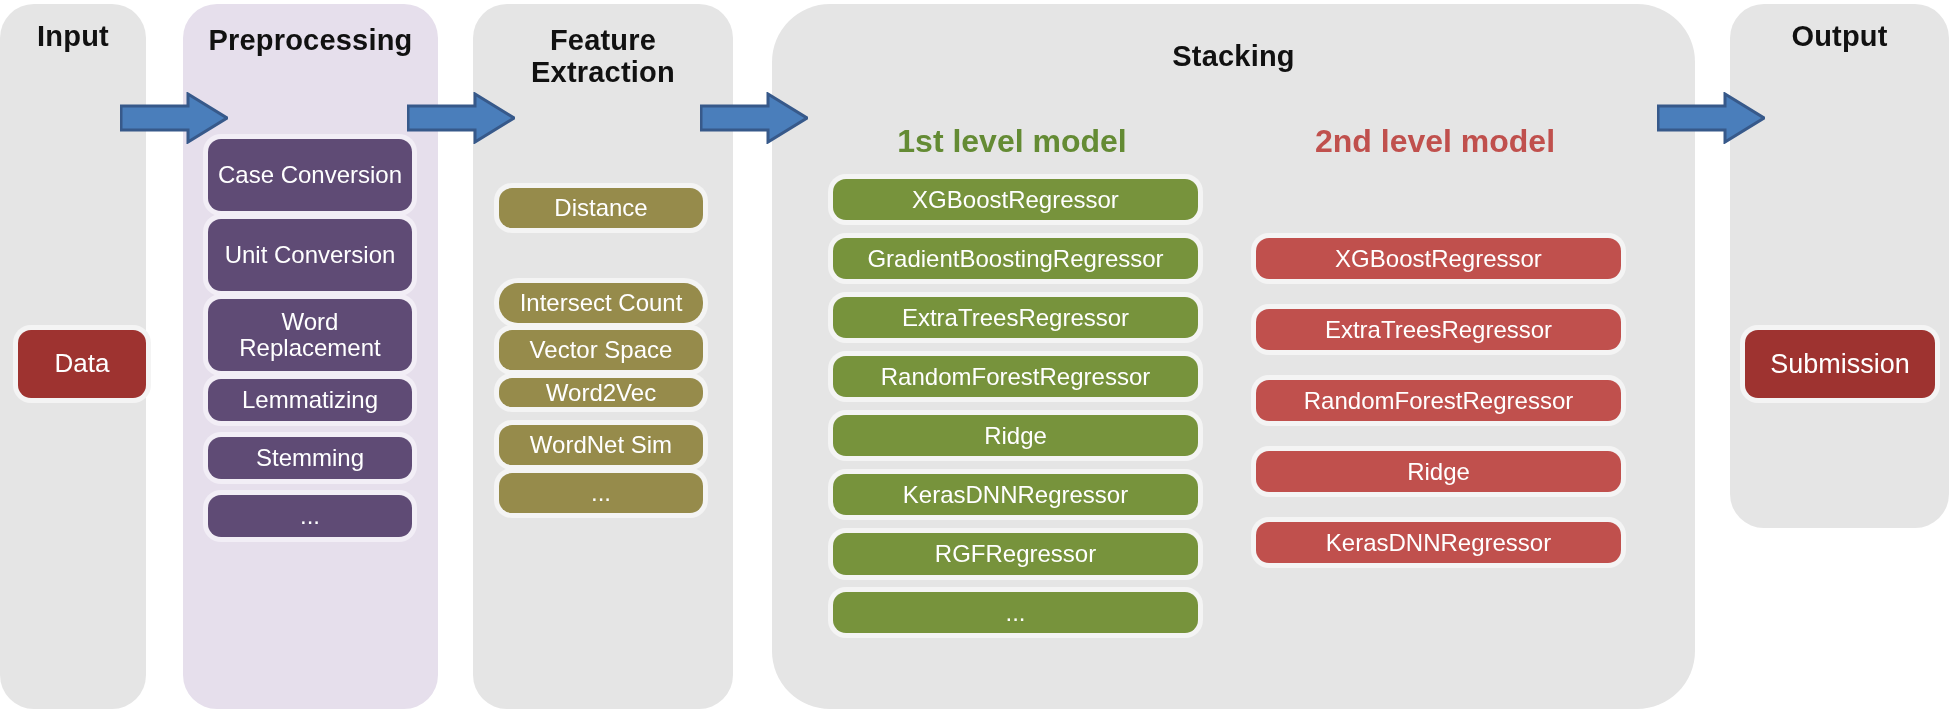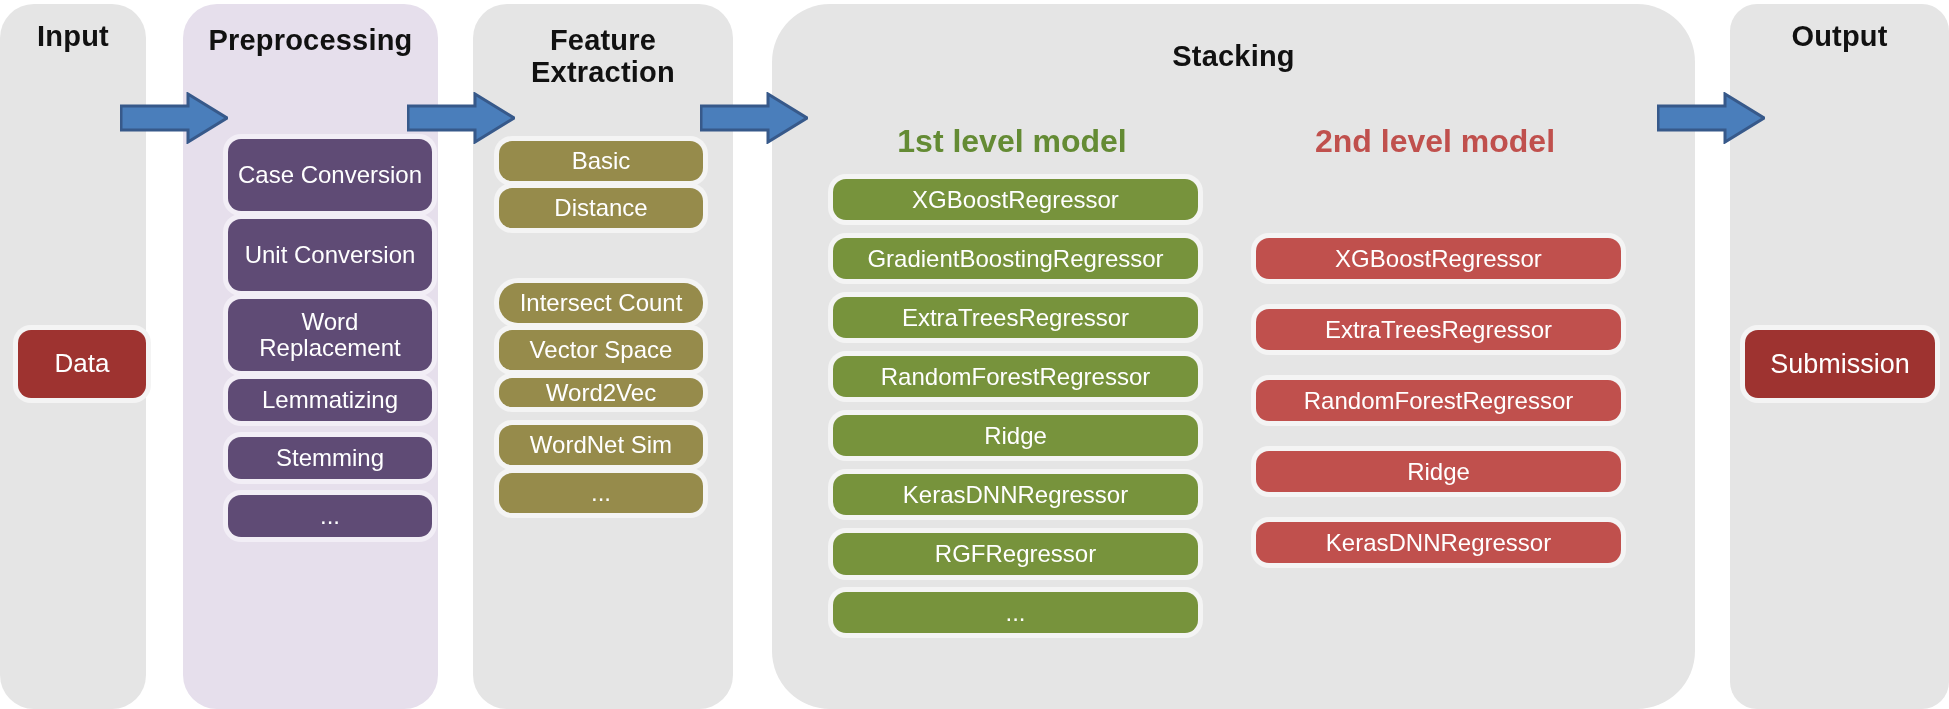--- a/index.html
+++ b/index.html
@@ -42,21 +42,21 @@
     font-size: 29px;
     line-height: 1.12;
     letter-spacing: .2px;
   }
 
   
   #panel-input        { left: 0px;    top: 4px;  width: 146px;  height: 705px; }
   #panel-preprocess   { left: 183px;  top: 4px;  width: 255px;  height: 705px; }
   #panel-features     { left: 473px;  top: 4px;  width: 260px;  height: 705px; }
   #panel-stacking     { left: 772px;  top: 4px;  width: 923px;  height: 705px; }
-  #panel-output       { left: 1730px; top: 4px;  width: 219px;  height: 705px; border-radius: 27px; }
+  #panel-output       { left: 1730px; top: 4px;  width: 219px;  height: 524px; }
 
   #panel-input   .panel-title { top: 16px; }
   #panel-preprocess .panel-title { top: 20px; }
   #panel-features .panel-title { top: 20px; }
   #panel-stacking .panel-title { top: 36px; }
   #panel-output  .panel-title { top: 16px; }
 
   
   .sub-title {
     position: absolute;
@@ -76,21 +76,21 @@
     color: #ffffff;
     display: flex;
     align-items: center;
     justify-content: center;
     text-align: center;
     font-size: 24px;
     line-height: 1.14;
     box-shadow: 0 0 0 5px #f4f4f4;
     padding: 2px 8px;
   }
-  .pill.purple { background: #5f4b75; box-shadow: 0 0 0 5px #f2eef6; margin-left: 20px; }
+  .pill.purple { background: #5f4b75; box-shadow: 0 0 0 5px #f2eef6; }
   .pill.olive  { background: #968b4b; }
   .pill.green  { background: #77933c; }
   .pill.red    { background: #c0504d; }
   .pill.darkred{ background: #9e3330; }
   .pill.two-line { line-height: 1.1; }
 
   
   #data-box { left: 18px; top: 330px; width: 128px; height: 68px; font-size: 26px; }
 
   
@@ -140,21 +140,20 @@
   <div class="pill purple pre-box" style="top:379px;height:42px;">Lemmatizing</div>
   <div class="pill purple pre-box" style="top:437px;height:42px;">Stemming</div>
   <div class="pill purple pre-box" style="top:495px;height:42px;">...</div>
 
   <div class="panel" id="panel-features">
     <div class="panel-title">
       <span>Feature</span><br>
       <span>Extraction</span>
     </div>
   </div>
-  <div class="pill olive feat-box" style="top:141px;height:40px;">Basic</div>
   <div class="pill olive feat-box" style="top:188px;height:40px;">Distance</div>
   <div class="pill olive feat-box" style="top:283px;height:40px;border-radius:19px;">Intersect Count</div>
   <div class="pill olive feat-box" style="top:330px;height:40px;">Vector Space</div>
   <div class="pill olive feat-box" style="top:378px;height:29px;">Word2Vec</div>
   <div class="pill olive feat-box" style="top:425px;height:40px;">WordNet Sim</div>
   <div class="pill olive feat-box" style="top:473px;height:40px;">...</div>
 
   <div class="panel wide" id="panel-stacking">
     <div class="panel-title">Stacking</div>
   </div>

